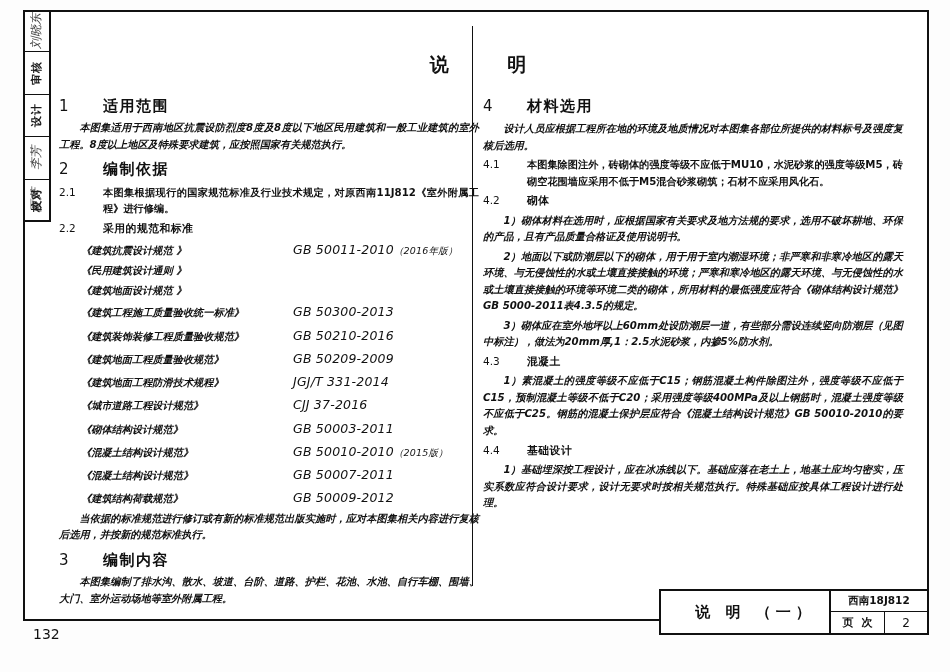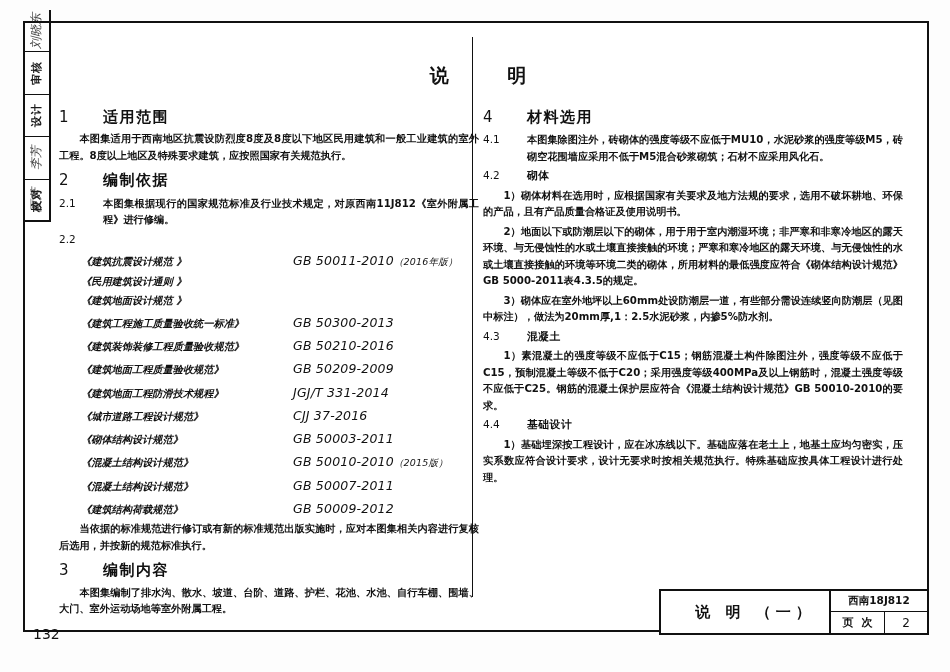--- a/index.html
+++ b/index.html
@@ -19,21 +19,21 @@
   #sheet {
     position: absolute;
     left: 0; top: 0;
     width: 950px; height: 672px;
     background: #fdfdfd;
   }
 
   
   #frame {
     position: absolute;
-    left: 23px; top: 21px;
+    left: 23px; top: 10px;
     width: 906px; height: 611px;
     border: 2px solid #111;
     background: #ffffff;
   }
 
   
   #signoff-strip {
     position: absolute;
     left: 23px; top: 10px;
     width: 28px; height: 212px;
@@ -149,20 +149,21 @@
     letter-spacing: .5px;
   }
 
   
   .para {
     font-size: 10.2px;
     font-weight: 700;
     text-align: justify;
     text-indent: 2em;
     margin-top: 2px;
+    font-style: italic;
   }
 
   
   .std-list { margin-top: 2px; }
   .std-row {
     display: flex;
     align-items: baseline;
     margin-top: 3px;
     padding-left: 22px;
     font-style: italic;
@@ -281,20 +282,21 @@
         <span class="sec-title">编制依据</span>
       </div>
 
       <div class="clause">
         <span class="clause-num">2.1</span>
         <span class="clause-body">本图集根据现行的国家规范标准及行业技术规定，对原西南11J812《室外附属工程》进行修编。</span>
       </div>
 
       <div class="clause">
         <span class="clause-num">2.2</span>
+        <span class="clause-title">采用的规范和标准</span>
       </div>
 
       <div class="std-list" id="standards-list">
           <div class="std-row">
             <span class="std-name">《建筑抗震设计规范 》</span>
             <span class="std-code">GB 50011-2010<span class="ver">（2016年版）</span></span>
           </div>
           <div class="std-row">
             <span class="std-name">《民用建筑设计通则 》</span>
           </div>
@@ -348,20 +350,21 @@
       <div class="para">本图集编制了排水沟、散水、坡道、台阶、道路、护栏、花池、水池、自行车棚、围墙、大门、室外运动场地等室外附属工程。</div>
 
     </div>
 
     <div class="column" id="col-right">
 
       <div class="sec">
         <span class="sec-num">4</span>
         <span class="sec-title">材料选用</span>
       </div>
+      <div class="para">设计人员应根据工程所在地的环境及地质情况对本图集各部位所提供的材料标号及强度复核后选用。</div>
 
       <div class="clause">
         <span class="clause-num">4.1</span>
         <span class="clause-body">本图集除图注外，砖砌体的强度等级不应低于MU10，水泥砂浆的强度等级M5，砖砌空花围墙应采用不低于M5混合砂浆砌筑；石材不应采用风化石。</span>
       </div>
 
       <div class="clause">
         <span class="clause-num">4.2</span>
         <span class="clause-title">砌体</span>
       </div>

